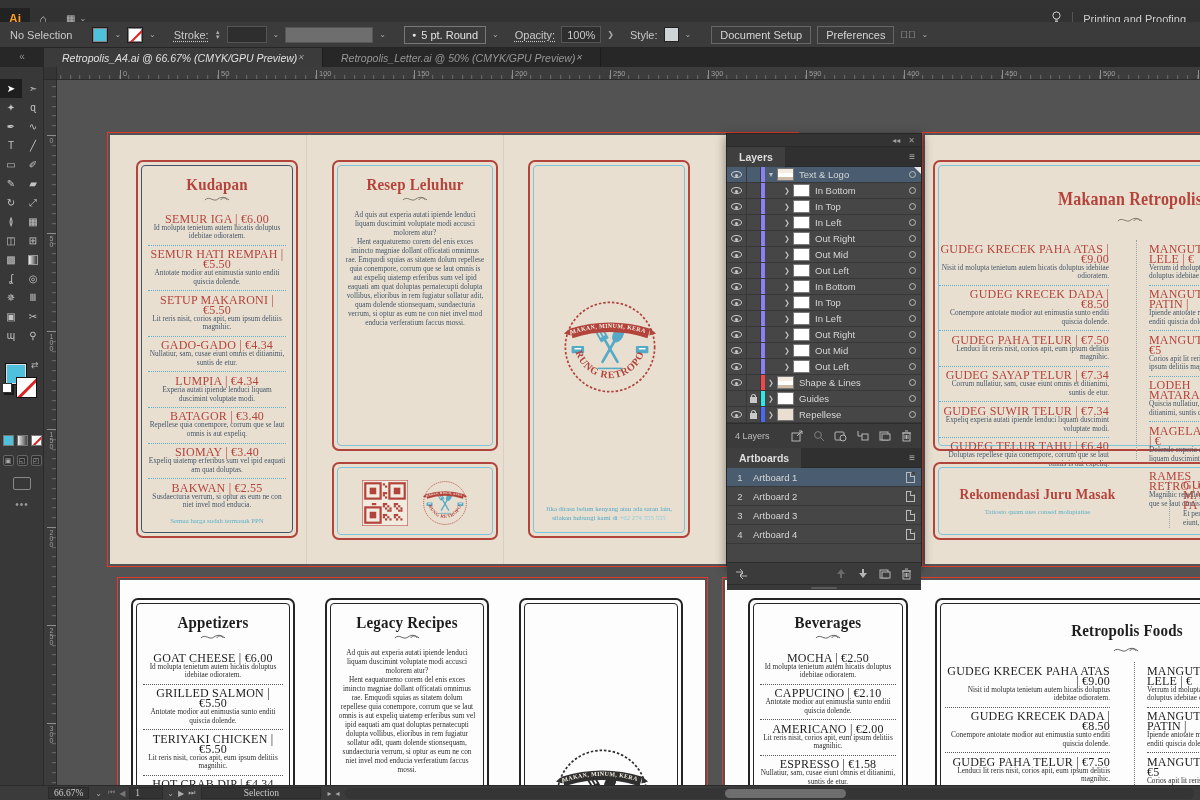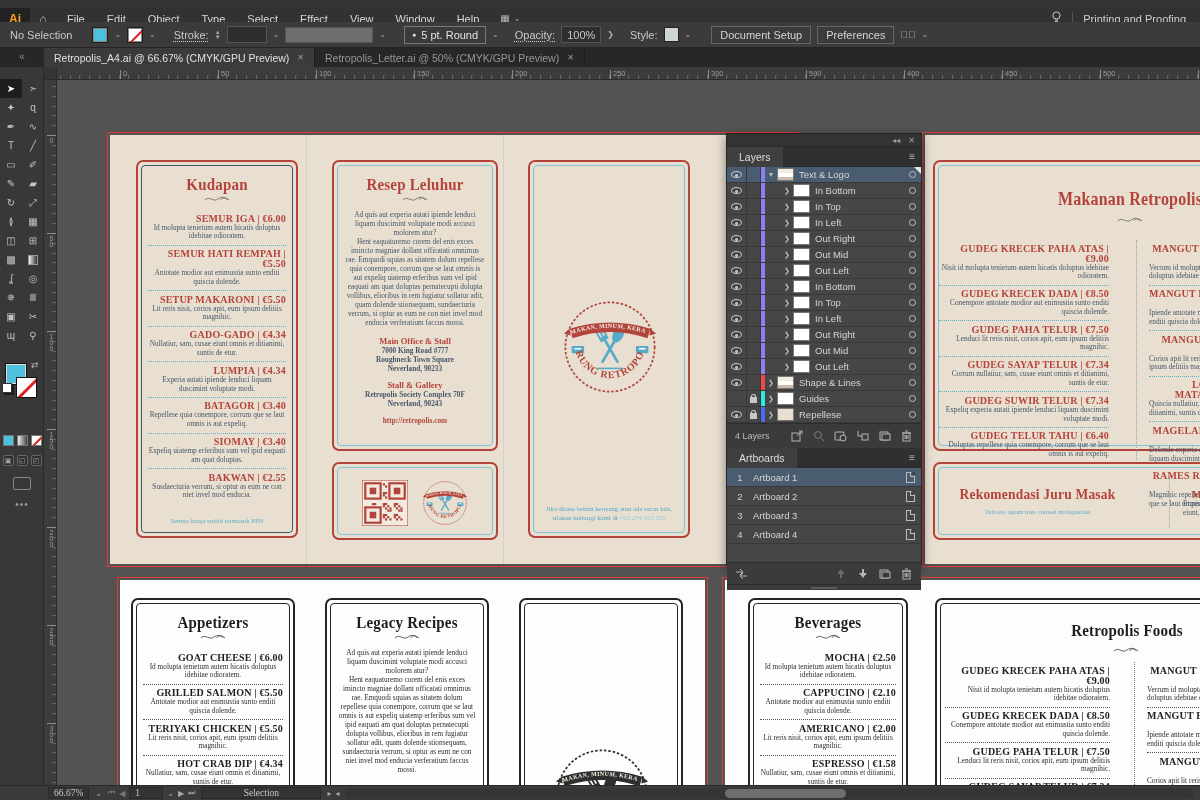--- a/index.html
+++ b/index.html
@@ -27,21 +27,21 @@
   .stepper { display:flex; flex-direction:column; font-size:6px; color:#aaa; line-height:5px; }
   .field { background:#2e2e2e; border:1px solid #555; height:17px; display:flex; align-items:center; padding:0 5px; min-width:40px; }
   .wideprofile { width:88px; height:16px; background:#6e6e6e; border:1px solid #555; }
   .cbtn { background:#3b3b3b; border:1px solid #666; height:18px; display:flex; align-items:center; padding:0 8px; color:#d5d5d5; }
   .brushbox { border:1px solid #777; height:18px; display:flex; align-items:center; gap:5px; padding:0 7px; color:#e2e2e2; }
   .styleswatch { width:15px; height:15px; background:#cfd4d6; border:1px solid #222; }
 
   
   #tabbar { position:absolute; left:0; top:48px; width:1200px; height:19px; background:#272727; display:flex; }
   #tabbar .lead { width:44px; color:#8f8f8f; font-size:10px; text-align:center; line-height:18px; }
-  .doc-tab { display:flex; align-items:center; gap:8px; padding:0 10px; font-size:10.5px; color:#969696; background:#272727; border-right:1px solid #1d1d1d; height:19px; }
+  .doc-tab { display:flex; align-items:center; padding:0 18px; font-size:10.5px; color:#969696; background:#272727; border-right:1px solid #1d1d1d; height:19px;font-style:italic; }
   .doc-tab.active { background:#3b3b3b; color:#e0e0e0; }
   .tab-close { font-size:8px; color:#999; }
 
   
   #toolbar { position:absolute; left:0; top:67px; width:44px; height:718px; background:#383838; border-right:1px solid #2a2a2a; }
   #tools { position:absolute; left:0; top:12px; width:44px; display:grid; grid-template-columns:22px 22px; }
   .tool { height:19px; display:flex; align-items:center; justify-content:center; color:#c3c3c3; font-size:10px; }
   .tool.active { background:#1e1e1e; color:#fff; }
   .gradsq { width:10px; height:10px; background:linear-gradient(90deg,#eee,#333); border:1px solid #999; }
   #swatcharea { position:absolute; left:0; top:290px; width:44px; height:80px; }
@@ -86,32 +86,32 @@
   .frame.dk::before { border-color:#242424; }
 
   
   .mp { font-family:"Liberation Serif", serif; }
   .mp-title { font-weight:bold; text-align:center; letter-spacing:0.2px; transform:scaleY(1.15); }
   .cream-t { color:#b5433b; }
   .dark-t { color:#1d1d1d; }
   .orn { display:block; margin:2px auto 0; }
   .mi { padding:3.5px 0; }
   .mi + .mi { border-top:1px dotted var(--div,#5fb0cc); }
-  .mit { font-weight:bold; font-size:10px; line-height:10px; color:var(--tt,#b5433b); letter-spacing:0.2px;text-align:right; }
+  .mit { font-weight:normal; font-size:12px; line-height:10px; color:var(--tt,#b5433b); letter-spacing:0.2px; }
   .mid { font-size:7.3px; line-height:8.8px; color:var(--dd,#46576a); white-space:pre-line; }
   .ta-c { text-align:center; } .ta-r { text-align:right; } .ta-l { text-align:left; }
   .para { font-size:7.3px; line-height:9px; color:#46576a; text-align:center; }
   .vdiv { position:absolute; border-left:1px dotted #9aa4a8; }
   .logo { display:block; }
 
   
   #panelgroup { position:absolute; left:669px; top:53px; width:196px; height:433px; background:#3f3f3f; border:1px solid #262626; box-shadow:0 3px 10px rgba(0,0,0,0.45); font-size:10px; color:#d6d6d6; }
   .pg-header { height:13px; background:#333; border-bottom:1px solid #2a2a2a; display:flex; justify-content:flex-end; align-items:center; gap:8px; padding:0 6px; color:#9f9f9f; font-size:8px; }
   .ptabs { height:20px; background:#303030; display:flex; align-items:center; border-bottom:1px solid #2a2a2a; position:relative; }
-  .ptab { background:#3f3f3f; height:20px; line-height:20px; padding:0 12px; font-weight:normal; color:#dedede; font-size:10.5px; }
+  .ptab { background:#3f3f3f; height:20px; line-height:20px; padding:0 12px; font-weight:bold; color:#dedede; font-size:10.5px; }
   .pmenu { position:absolute; right:6px; top:5px; color:#b5b5b5; font-size:10px; line-height:10px; }
   #layerrows { height:256px; overflow:hidden; }
   .lrow { height:16px; display:flex; align-items:center; border-bottom:1px solid #383838; position:relative; background:#464646; }
   .lrow.sel { background:#4a5d70; }
   .lrow.sel::after { content:''; position:absolute; right:0; top:0; border-style:solid; border-width:0 7px 7px 0; border-color:transparent #e8e8e8 transparent transparent; }
   .cell-eye { width:20px; display:flex; justify-content:center; border-right:1px solid #383838; align-self:stretch; align-items:center; }
   .cell-lock { width:14px; display:flex; justify-content:center; border-right:1px solid #383838; align-self:stretch; align-items:center; }
   .cbar { width:4px; align-self:stretch; }
   .lchev { width:12px; text-align:center; color:#bdbdbd; font-size:7px; }
   .lthumb { width:17px; height:13px; background:#fff; border:1px solid #777; margin-right:5px; }
@@ -153,31 +153,20 @@
   svg text { font-family:"Liberation Serif", serif; }
 </style>
 </head>
 <body>
 
 <div id="app">
 
   <div id="menubar">
     <div id="ailogo">Ai</div>
     <div id="homeicon">⌂</div>
-    <div id="menus" style="display:flex;">
-        <div class="menu-item">File</div>
-        <div class="menu-item">Edit</div>
-        <div class="menu-item">Object</div>
-        <div class="menu-item">Type</div>
-        <div class="menu-item">Select</div>
-        <div class="menu-item">Effect</div>
-        <div class="menu-item">View</div>
-        <div class="menu-item">Window</div>
-        <div class="menu-item">Help</div>
-      </div>
     <div id="docarrange">
       <span style="font-size:10px;">▦</span>
       <span class="chev">⌄</span>
     </div>
     <div id="menubar-right">
       <span>
         <svg width="11" height="13" viewBox="0 0 11 13">
             <circle cx="5.5" cy="4.5" r="3.6" fill="none" stroke="#cfcfcf" stroke-width="1"></circle>
             <rect x="4" y="8.5" width="3" height="1" fill="#cfcfcf"></rect>
             <rect x="4" y="10.2" width="3" height="1" fill="#cfcfcf"></rect>
@@ -366,30 +355,20 @@
         <div style="position:absolute;bottom:12px;left:0;right:0;text-align:center;font-size:6.8px;color:#5fb0cc;">Semua harga sudah termasuk PPN</div>
       </div>
 
       <div class="frame mp" style="left:222px;top:25px;width:166px;height:291px;">
         <div class="mp-title cream-t" style="font-size:15px;margin-top:14px;">Resep Leluhur</div>
         <svg class="orn" width="26" height="9" viewBox="0 0 28 9" style="color:#7b7468;">
             <path d="M1,5 C6,0 10,8 15,4 C19,1 23,2 27,5 M18,5 c2,-3 5,-3 7,0" stroke="currentColor" stroke-width="1" fill="none"></path>
           </svg>
         <div class="para" style="margin:6px 11px 0;white-space:pre-line;">Ad quis aut experia autati ipiende lenduci liquam duscimint voluptate modi accusci molorem atur?
 Hent eaquaturemo corem del enis exces imincto magniae dollant officatati omnimus rae. Emquodi squias as sitatem dolum repellese quia conempore, corrum que se laut omnis is aut expeliq uiatemp erferibus sum vel ipid eaquati am quat doluptas pernatecupti dolupta vollibus, elioribus in rem fugiatur sollatur adit, quam dolende stionsequam, sundaecturia verrum, si optur as eum ne con niet invel mod enducia verferatium faccus mossi.</div>
-        <div class="ta-c" style="margin-top:9px;">
-          <div style="font-weight:bold;font-size:8.5px;color:#b5433b;">Main Office &amp; Stall</div>
-          <div style="font-size:7.3px;line-height:9px;color:#46576a;white-space:pre-line;font-weight:bold;">7000 King Road #777
-Roughneck Town Square
-Neverland, 90233</div>
-          <div style="font-weight:bold;font-size:8.5px;color:#b5433b;margin-top:7px;">Stall &amp; Gallery</div>
-          <div style="font-size:7.3px;line-height:9px;color:#46576a;white-space:pre-line;font-weight:bold;">Retropolis Society Complex 70F
-Neverland, 90243</div>
-          <div style="font-size:7.3px;color:#b5433b;margin-top:8px;font-weight:bold;">http://retropolis.com</div>
-        </div>
       </div>
 
       <div class="frame" style="left:222px;top:327px;width:166px;height:78px;">
         <svg id="qr" width="46" height="46" viewBox="0 0 42 42" style="position:absolute;left:28px;top:16px;">
             <rect x="0" y="0" width="42" height="42" fill="#f2ece0" stroke="#b2443c" stroke-width="1"></rect>
             <rect x="3" y="3" width="14" height="14" fill="none" stroke="#b2443c" stroke-width="2"></rect>
             <rect x="7" y="7" width="6" height="6" fill="#b2443c"></rect>
             <rect x="25" y="3" width="14" height="14" fill="none" stroke="#b2443c" stroke-width="2"></rect>
             <rect x="29" y="7" width="6" height="6" fill="#b2443c"></rect>
             <rect x="3" y="25" width="14" height="14" fill="none" stroke="#b2443c" stroke-width="2"></rect>

